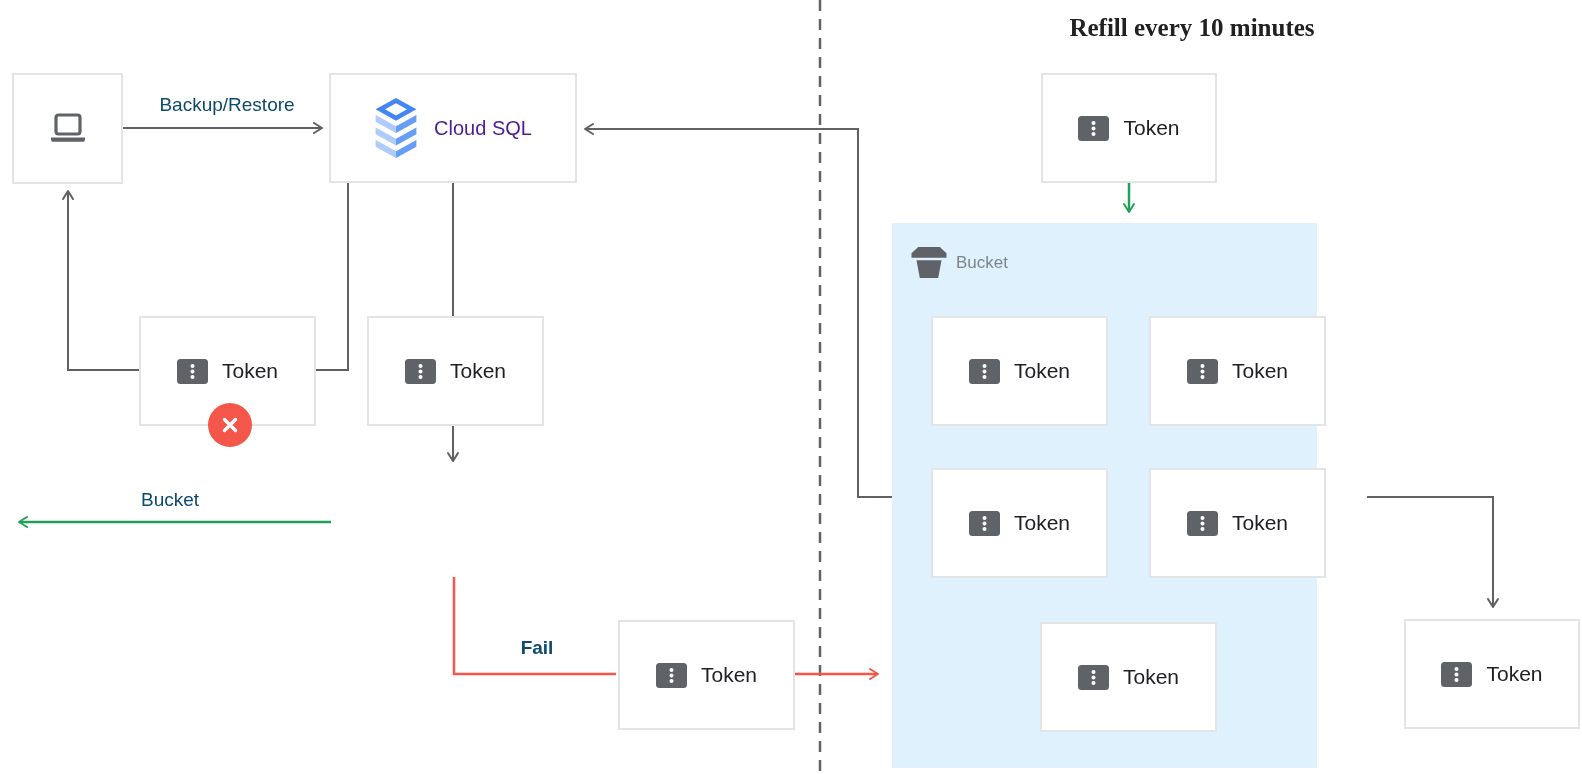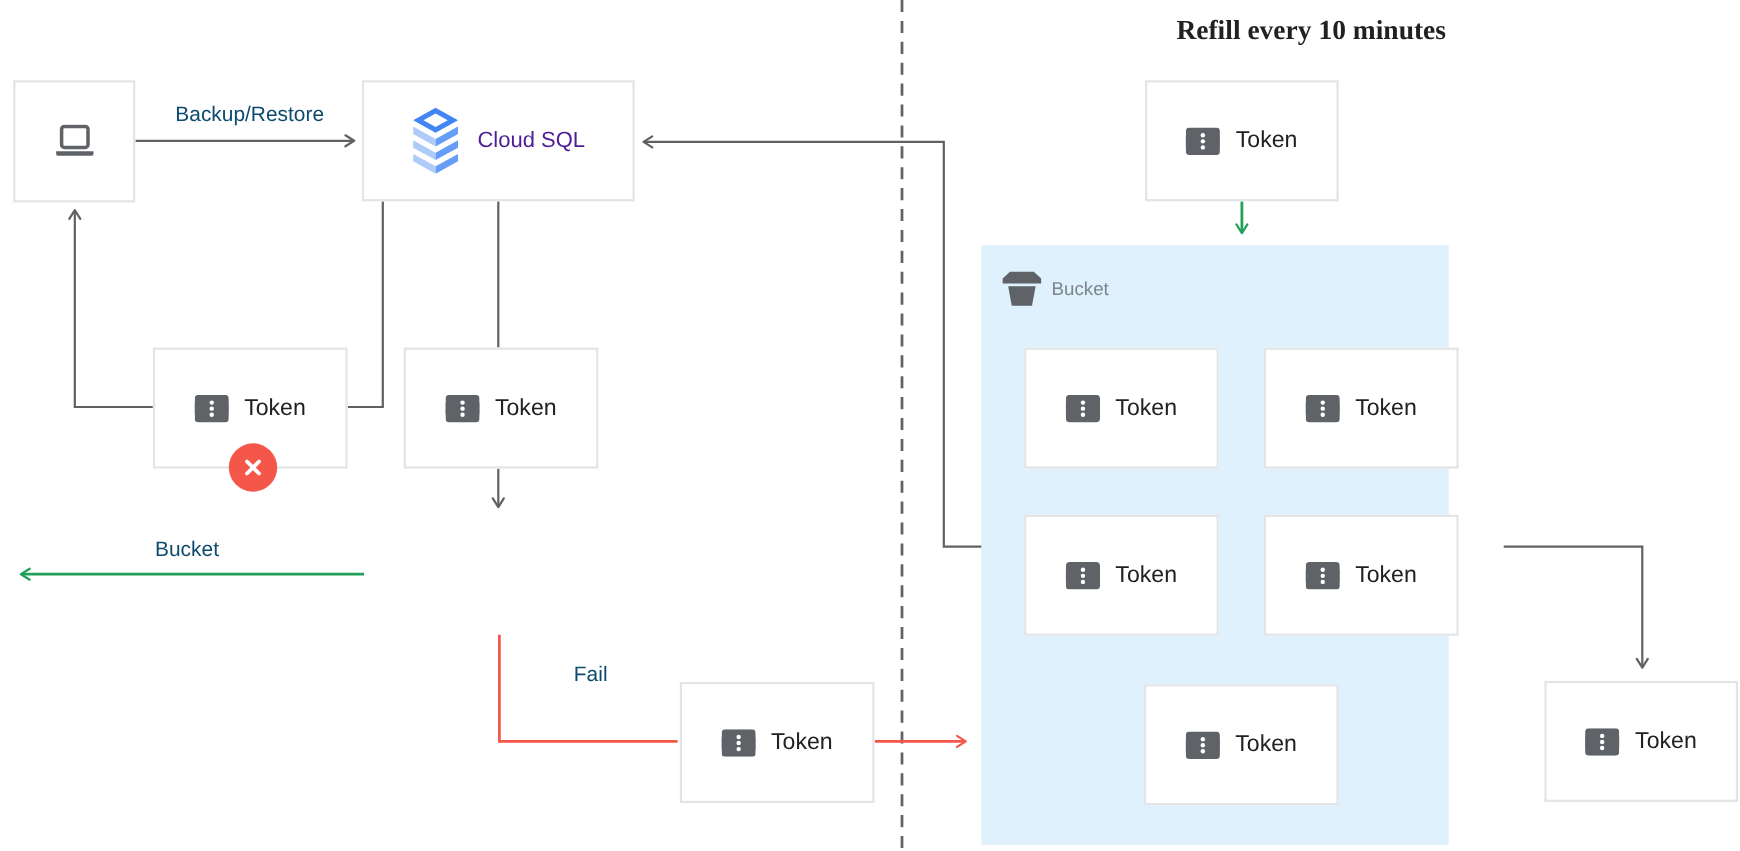--- a/index.html
+++ b/index.html
@@ -144,21 +144,21 @@
   <div class="badge" style="left:208px;top:403px;">
     <span class="icon">
       <svg width="26" height="26" viewBox="0 0 26 26">
         <path d="M7.5 7.5L18.5 18.5M18.5 7.5L7.5 18.5" stroke="#ffffff" stroke-width="3.4" stroke-linecap="round"></path>
       </svg>
     </span>
   </div>
 
 
   <div class="lbl center" style="left:100px;top:489px;width:140px;">Bucket</div>
-  <div class="lbl center" style="left:487px;top:603px;width:100px;">Fail</div>
+  <div class="lbl center" style="left:487px;top:637px;width:100px;font-weight:bold;">Fail</div>
 
   <div class="box token-box" style="left:618px;top:620px;">
     <span class="icon">
         <svg width="31" height="25">
           <use href="#i-ticket"></use>
         </svg>
       </span>
     <span class="tlabel">Token</span>
   </div>
 

